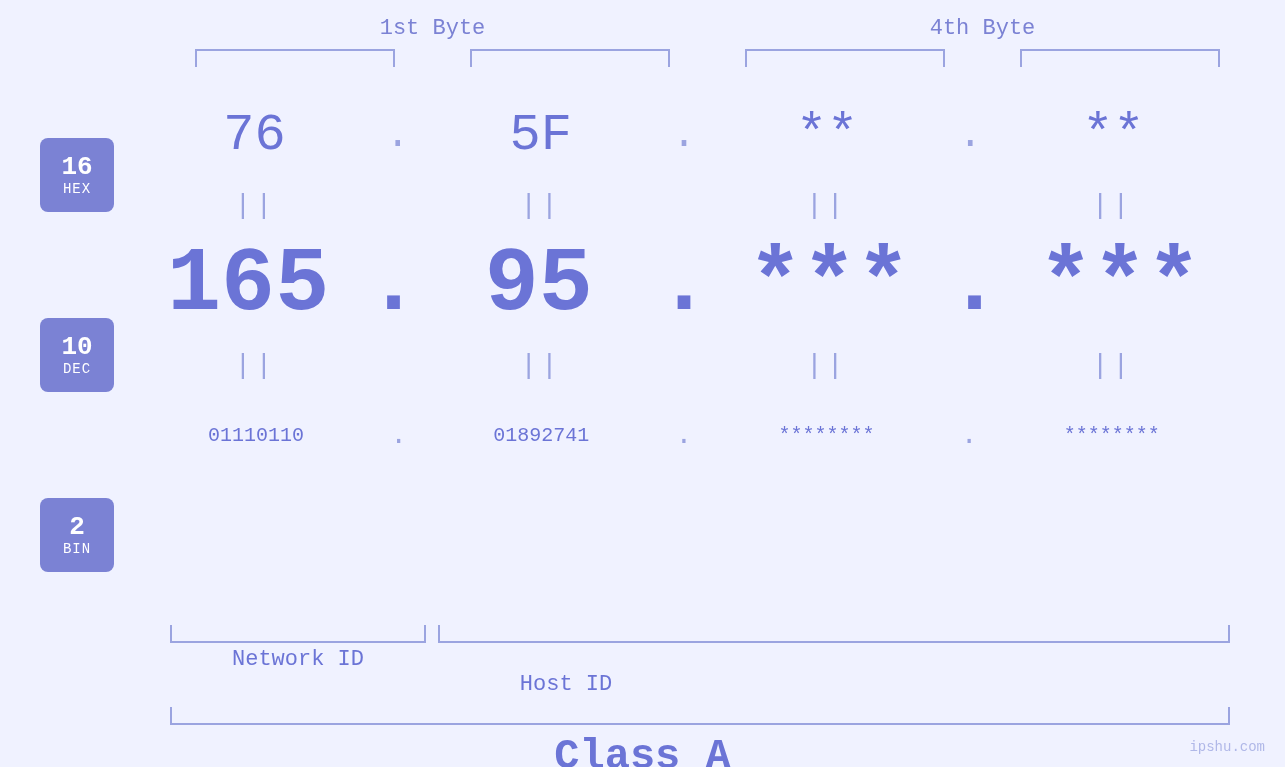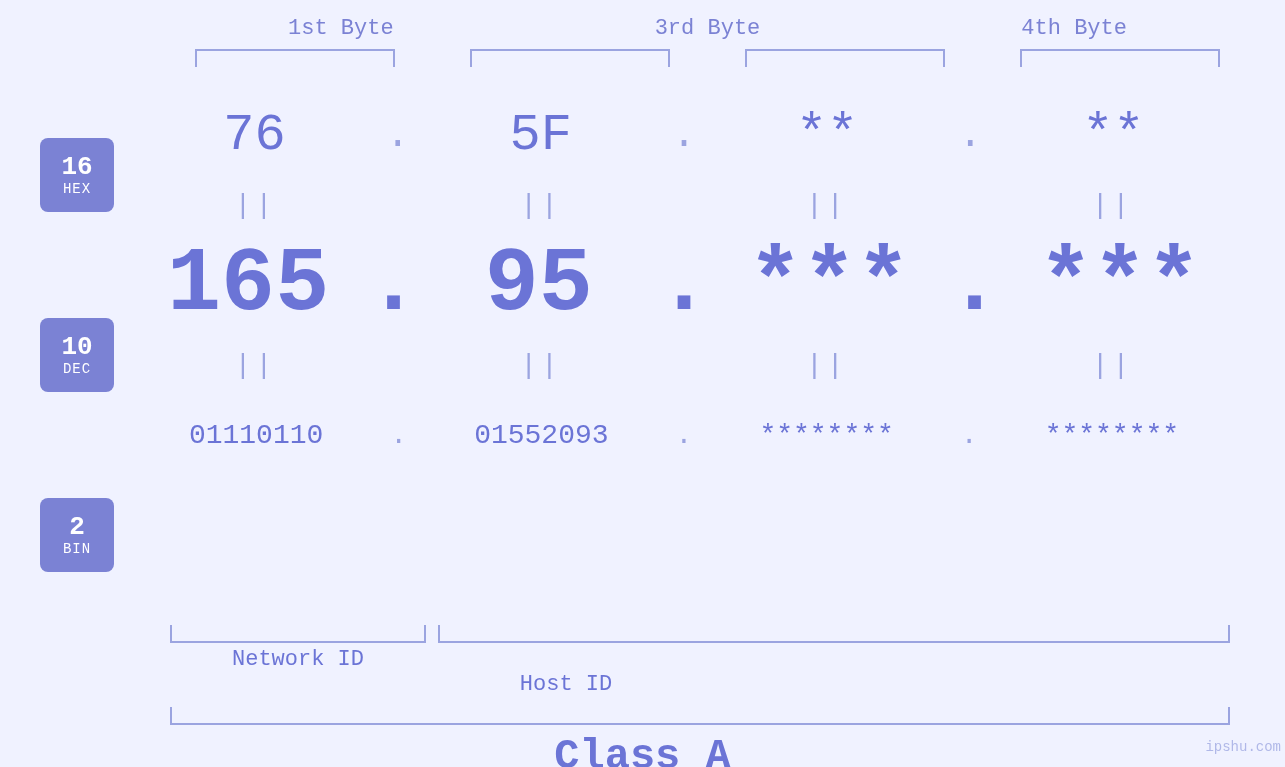--- a/index.html
+++ b/index.html
@@ -133,21 +133,21 @@
     .value-hex {
       font-size: 52px;
     }
 
     .value-dec {
       font-size: 90px;
       font-weight: bold;
     }
 
     .value-bin {
-      font-size: 28px;
+      font-size: 20px;
     }
 
     .dot-hex {
       font-size: 40px;
       color: #9ba4e0;
       margin-top: 0;
     }
 
     .dot-dec {
       font-size: 80px;
@@ -191,41 +191,40 @@
       color: #6b74d6;
       font-size: 42px;
       font-family: 'Courier New', Courier, monospace;
       font-weight: bold;
       margin-top: 4px;
     }
 
     .watermark {
       position: absolute;
       bottom: 12px;
-      right: 4px;
+      right: 20px;
       color: #b0b8e8;
       font-size: 14px;
       font-family: 'Courier New', Courier, monospace;
     }
 
     .vdot {
       display: flex;
       align-items: center;
       justify-content: center;
       color: #9ba4e0;
     }
   </style>
 </head>
 <body>
 
 <div class="container">
 
   <div class="byte-headers">
     <div class="byte-header">1st Byte</div>
-    <div class="byte-header">3rd Byte</div>
     <div class="byte-header">4th Byte</div>
   </div>
 
   <div class="bracket-row-top">
     <div class="bracket-top"></div>
     <div class="bracket-top"></div>
     <div class="bracket-top"></div>
     <div class="bracket-top"></div>
   </div>
 
@@ -303,21 +302,21 @@
         <div style="width:20px"></div>
         <div class="sep-cell">||</div>
       </div>
 
       <div class="data-row">
         <div class="cell">
           <span class="value value-bin">01110110</span>
         </div>
         <div class="vdot dot-bin" style="font-size:28px;color:#9ba4e0">.</div>
         <div class="cell">
-          <span class="value value-bin">01552093</span>
+          <span class="value value-bin">01892741</span>
         </div>
         <div class="vdot dot-bin" style="font-size:28px;color:#9ba4e0">.</div>
         <div class="cell">
           <span class="value value-bin">********</span>
         </div>
         <div class="vdot dot-bin" style="font-size:28px;color:#9ba4e0">.</div>
         <div class="cell">
           <span class="value value-bin">********</span>
         </div>
       </div>

